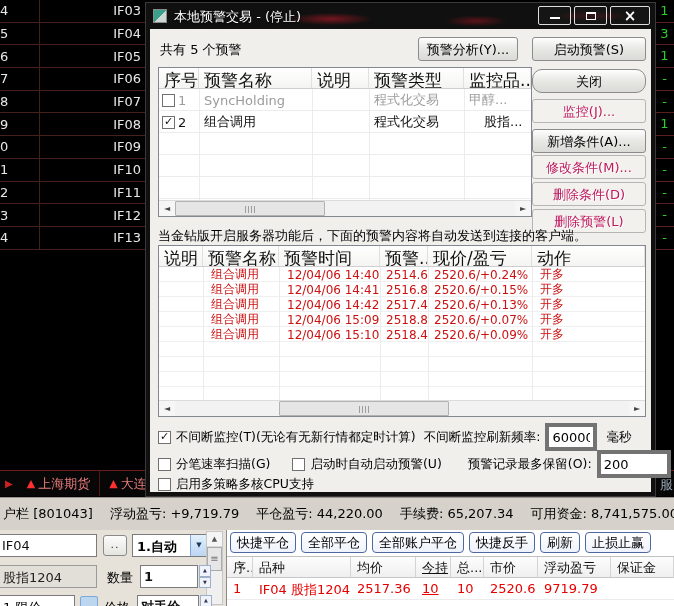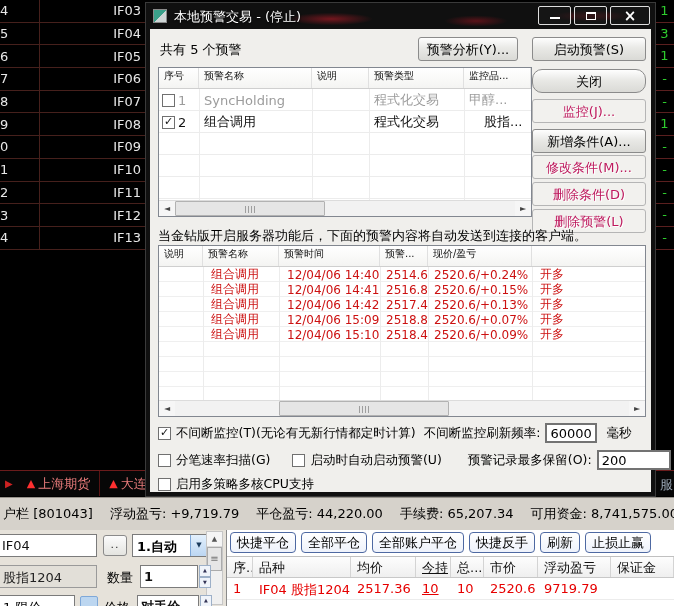--- a/index.html
+++ b/index.html
@@ -78,21 +78,21 @@
   .glyph-min { position:absolute; left:11px; bottom:5px; width:10px; height:2px; background:#fff; }
   .glyph-max { position:absolute; left:11px; top:5px; width:10px; height:8px; border:1px solid #fff; border-top-width:2px; }
   .glyph-close { position:absolute; width:100%; text-align:center; top:0px; color:#fff; font-size:15px; font-weight:bold; line-height:18px; }
   .dlg-body { position:absolute; left:4px; right:4px; top:26px; bottom:4px; background:#f0efec; }
 
   .lbl { position:absolute; font-size:13px; color:#000; white-space:nowrap; }
   .dbtn { position:absolute; width:114px; height:24px; border:1px solid #8b8b8b; border-radius:3px; background:linear-gradient(#fefefe,#e9e9e6 45%,#dadad6); font-size:13px; color:#000; text-align:center; line-height:21px; font-family:inherit; }
   .dbtn.disabled { color:#be185d; text-shadow:1px 1px 0 #fff; border-color:#b5b5b5; background:#f2f1ee; }
 
   .tbl { position:absolute; background:#fff; border:1px solid #828790; }
-  .tbl-head { display:flex; height:21px; background:linear-gradient(#ffffff,#f4f4f2); border-bottom:1px solid #cfcfcf; font-size:10px; color:#111; }
+  .tbl-head { display:flex; height:21px; background:linear-gradient(#ffffff,#f4f4f2); border-bottom:1px solid #cfcfcf; font-size:17px; color:#111; }
   .tbl-head span { border-right:1px solid #e0e0e0; padding:1px 0 0 5px; white-space:nowrap; overflow:hidden; }
   .tbl-body { position:relative; overflow:hidden; }
   .grid22 { background:repeating-linear-gradient(to bottom,#ffffff 0 21px,#ececec 21px 22px); }
   .grid15 { background:repeating-linear-gradient(to bottom,#ffffff 0 14px,#efefef 14px 15px); }
   .vline { position:absolute; top:0; bottom:0; width:1px; background:#ececec; }
   .trow { position:absolute; left:0; right:0; display:flex; align-items:center; font-size:13px; }
   .trow span { white-space:nowrap; overflow:hidden; }
   .cb { display:inline-block; width:13px; height:13px; background:#fff; border:1px solid #707070; position:relative; flex:none; }
   .cb .tick { position:absolute; left:1px; top:-2px; font-size:11px; font-weight:bold; color:#111; }
   .hscroll { position:absolute; left:0; right:0; bottom:0; height:16px; background:#f2f2f2; border-top:1px solid #dcdcdc; }
@@ -100,21 +100,21 @@
   .hs-arrow.left { left:0; } .hs-arrow.right { right:0; }
   .hs-thumb { position:absolute; top:0; height:15px; background:#e5e5e5; border:1px solid #b2b2b2; border-radius:1px; }
   .hs-grip { position:absolute; left:50%; top:4px; width:10px; height:7px; margin-left:-5px; background:repeating-linear-gradient(90deg,#9e9e9e 0 1px,transparent 1px 3px); }
 
   .a1c0{width:40px;} .a1c1{width:113px;} .a1c2{width:57px;} .a1c3{width:95px;} .a1c4{flex:1;}
   .r2c0{width:44px;} .r2c1{width:76px;} .r2c2{width:101px;} .r2c3{width:48px;} .r2c4{width:104px;} .r2c5{flex:1;}
   .dim { color:#9c9c9c; }
   .red { color:#cc1111; }
   .optrow { position:absolute; display:flex; align-items:center; font-size:12.5px; color:#000; white-space:nowrap; }
   .optrow .cb { margin-right:5px; }
-  .opt-inp { border:2px solid #737373; background:#fff; height:20px; font-size:13px; padding:0 3px; font-family:inherit; }
+  .opt-inp { border:4px solid #737373; background:#fff; height:28px; font-size:13px; padding:0 3px; font-family:inherit; }
 </style>
 </head>
 <body>
 
 <div class="screen">
 
   <div class="bg-table">
     <div class="bg-row">
         <span class="bg-num">4</span>
         <span class="bg-sep"></span>
@@ -344,20 +344,21 @@
 
       <span class="lbl" style="left:8px; top:198px;">当金钻版开启服务器功能后，下面的预警内容将自动发送到连接的客户端。</span>
 
       <div class="tbl" style="left:8px; top:216px; width:488px; height:172px;">
         <div class="tbl-head">
           <span class="r2c0">说明</span>
           <span class="r2c1">预警名称</span>
           <span class="r2c2">预警时间</span>
           <span class="r2c3">预警...</span>
           <span class="r2c4">现价/盈亏</span>
+          <span class="r2c5">动作</span>
         </div>
         <div class="tbl-body grid15" style="height:133px;">
           <div class="vline" style="left:44px;"></div>
           <div class="vline" style="left:120px;"></div>
           <div class="vline" style="left:221px;"></div>
           <div class="vline" style="left:269px;"></div>
           <div class="vline" style="left:373px;"></div>
           <div class="trow red" style="top:0; height:15px; font-size:12px;">
             <span class="r2c0" style="padding-left:5px;"></span>
             <span class="r2c1" style="padding-left:8px;">组合调用</span>

